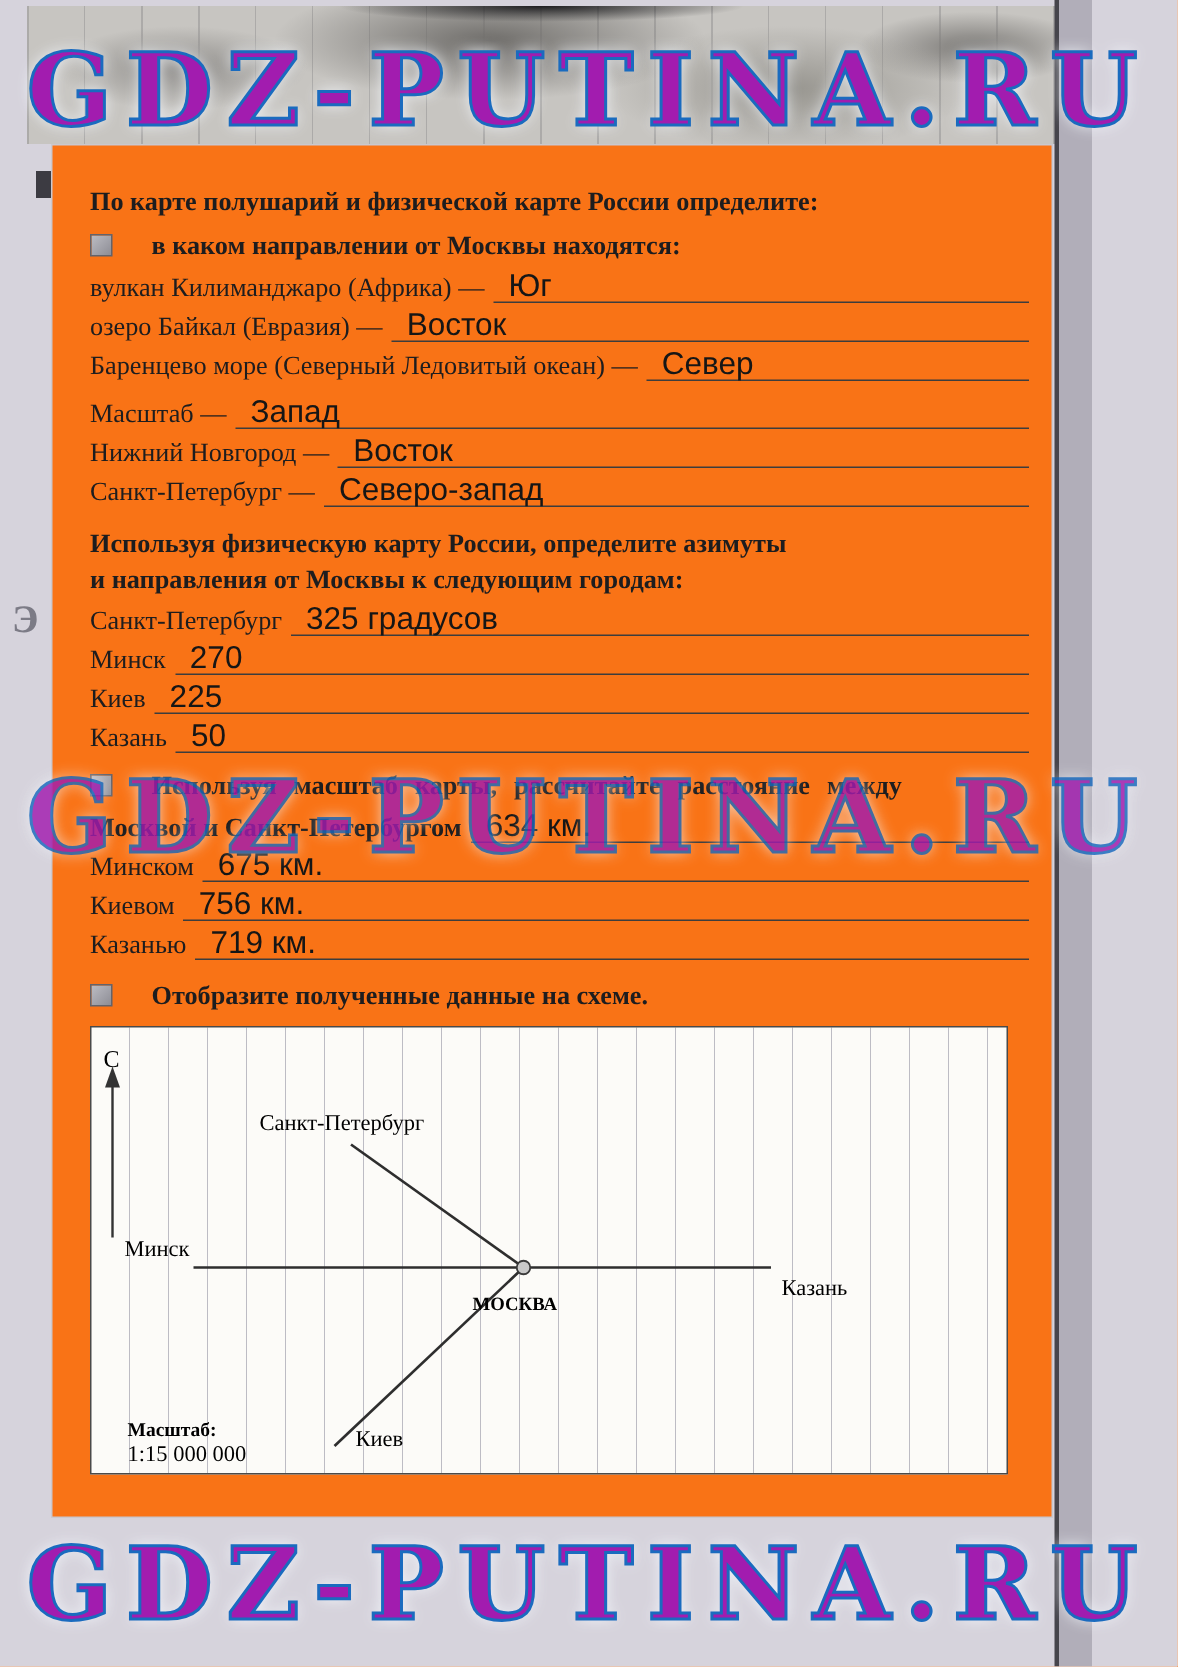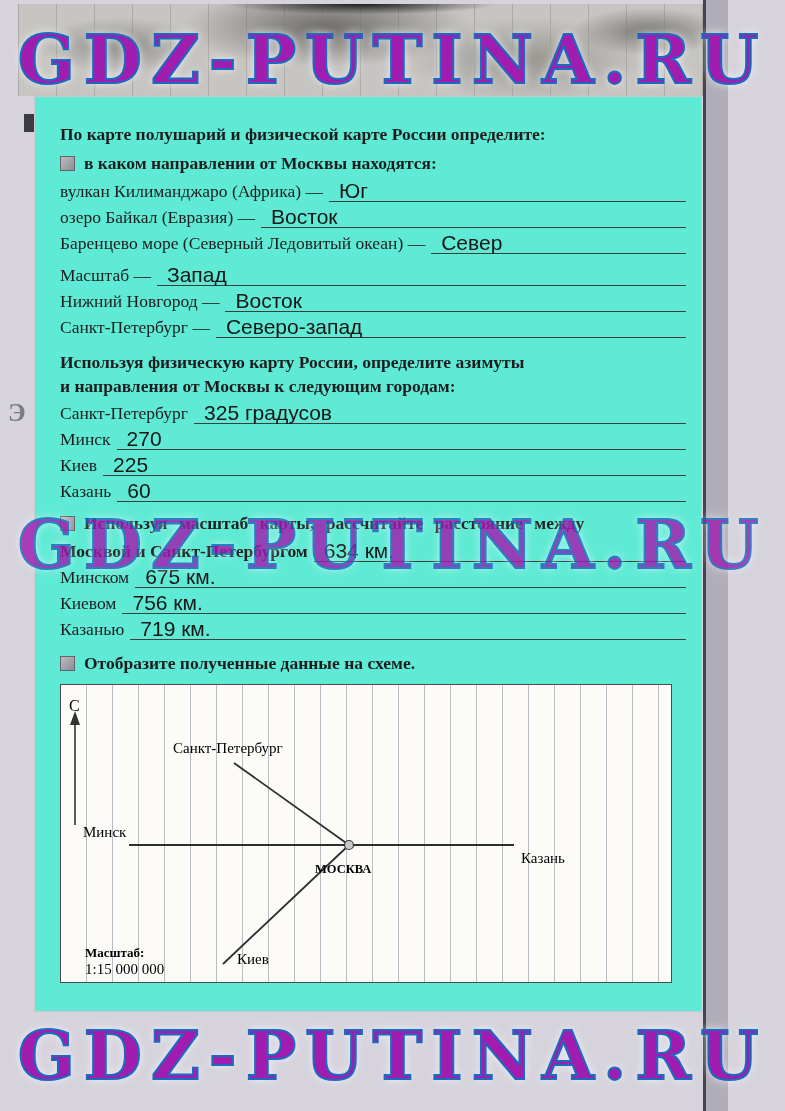--- a/index.html
+++ b/index.html
@@ -19,26 +19,26 @@
       repeating-linear-gradient(90deg, rgba(75,75,82,.22) 0 1px, transparent 1px 38px);}
   
   .wm{position:absolute;left:0;width:785px;text-align:center;white-space:nowrap;
       font-family:"DejaVu Serif",serif;font-weight:bold;font-size:67px;letter-spacing:9px;
       color:#a21caf;-webkit-text-stroke:2px #1a6bbf;
       text-shadow:0 0 10px rgba(245,250,255,.95);z-index:30;pointer-events:none;}
   .wm-top{top:20px;}
   .wm-mid{top:505px;opacity:.82;}
   .wm-bottom{top:1016px;}
   
-  .sheet{position:absolute;left:34px;top:96px;width:668px;height:916px;background:#5eead4;
+  .sheet{position:absolute;left:34px;top:96px;width:668px;height:916px;background:#f97316;
          box-sizing:border-box;padding:26px 16px 0 26px;box-shadow:inset 0 0 0 1px #cac8cf;}
   .h{font-weight:bold;font-size:17.5px;line-height:24px;}
   .just{word-spacing:7px;}
   .gap4{height:4px;} .gap6{height:6px;} .gap8{height:8px;} .gap10{height:10px;} .gap12{height:12px;}
-  .chkrow{display:flex;align-items:center;gap:9px;height:26px;}
+  .chkrow{display:flex;align-items:center;gap:26px;height:26px;}
   .chk{width:13px;height:13px;background:linear-gradient(135deg,#bcbcc3,#8d8d95);
        border:1px solid #63636b;flex:0 0 auto;}
   .row{display:flex;align-items:flex-end;height:26px;font-size:17.5px;}
   .lbl{white-space:nowrap;line-height:22px;}
   .line{flex:1;margin-left:6px;border-bottom:1.3px solid #3d3d3d;display:flex;
         align-items:flex-end;height:100%;}
   .ans{font-family:"Liberation Sans",sans-serif;font-size:21px;color:#161616;
        padding-left:10px;line-height:21px;}
   
   .diagram{position:relative;margin-top:8px;width:610px;height:297px;border:1.4px solid #4a4a4a;
@@ -132,21 +132,21 @@
     </div>
     <div class="row">
       <span class="lbl">Киев</span>
       <span class="line">
           <span class="ans">225</span>
         </span>
     </div>
     <div class="row">
       <span class="lbl">Казань</span>
       <span class="line">
-          <span class="ans">60</span>
+          <span class="ans">50</span>
         </span>
     </div>
 
     <div class="gap8"></div>
     <div class="chkrow">
       <span class="chk"></span>
       <span class="h just">Используя масштаб карты, рассчитайте расстояние между</span>
     </div>
     <div class="row">
       <span class="lbl h">Москвой и Санкт-Петербургом</span>

